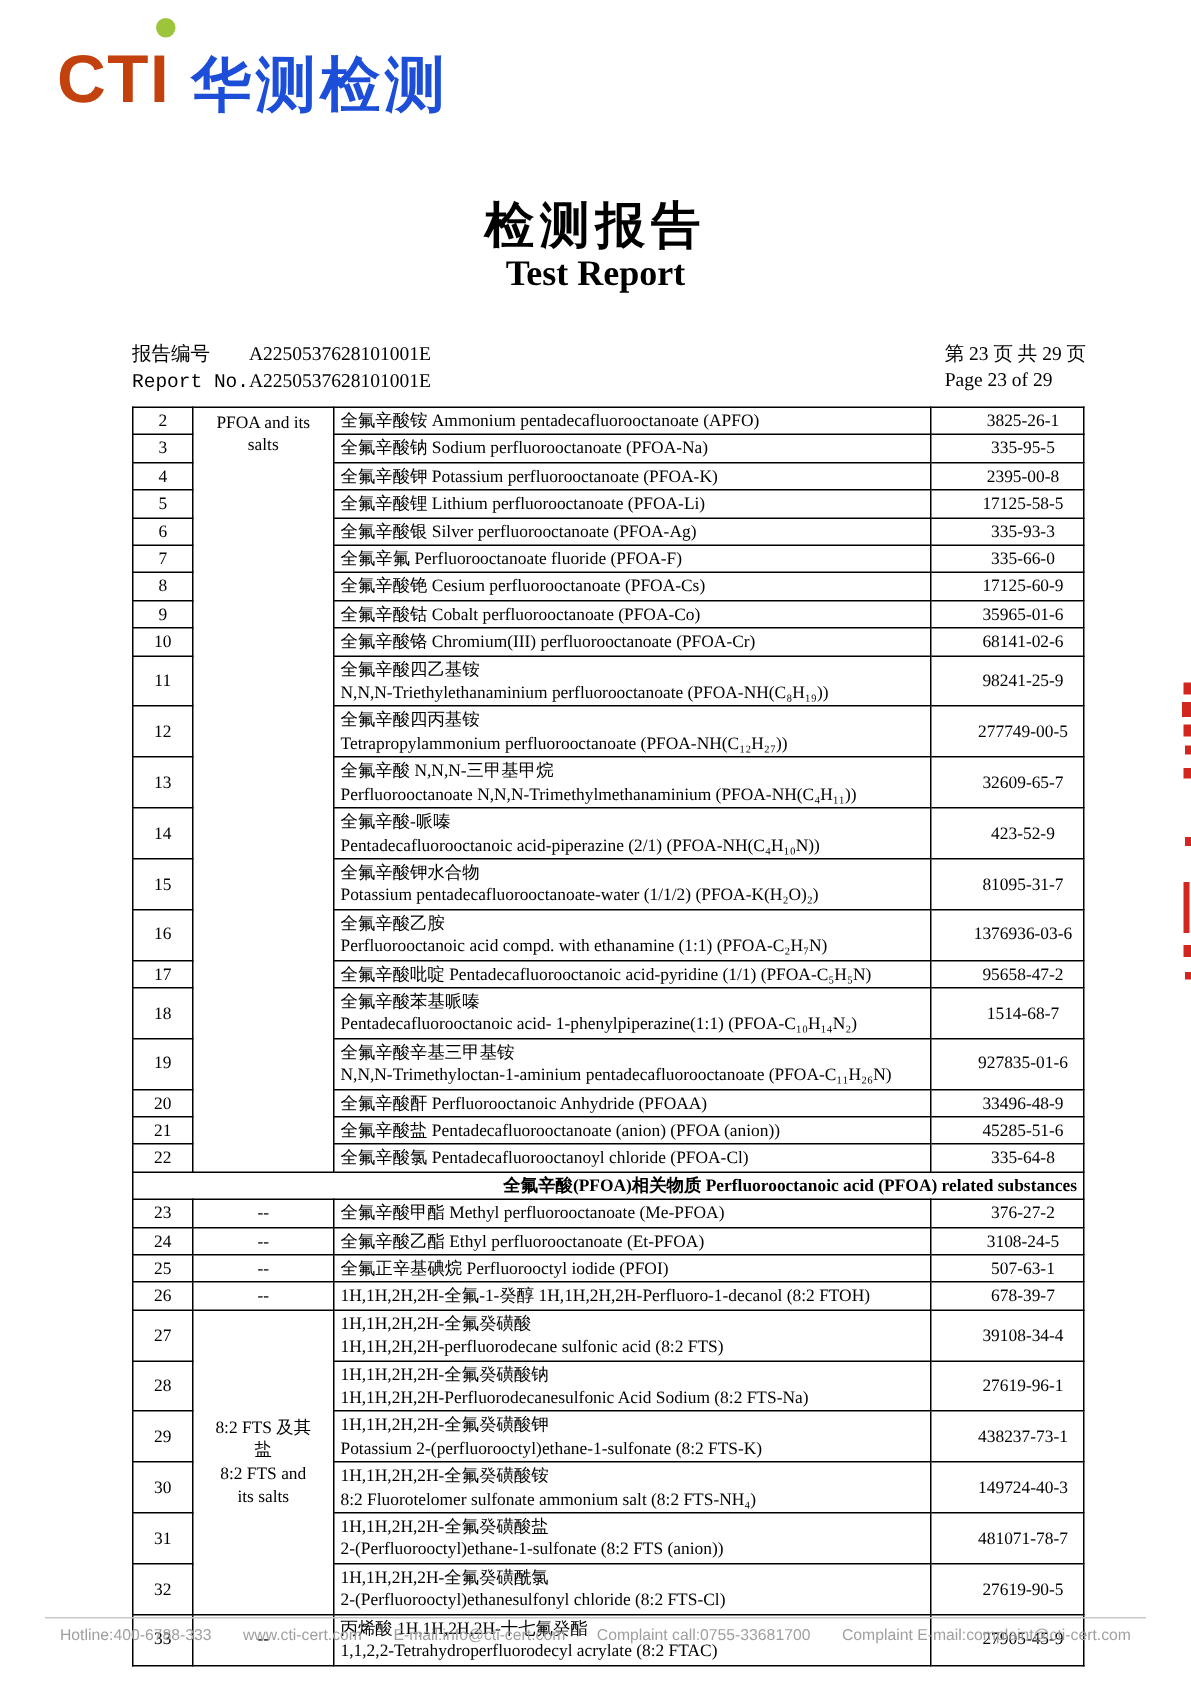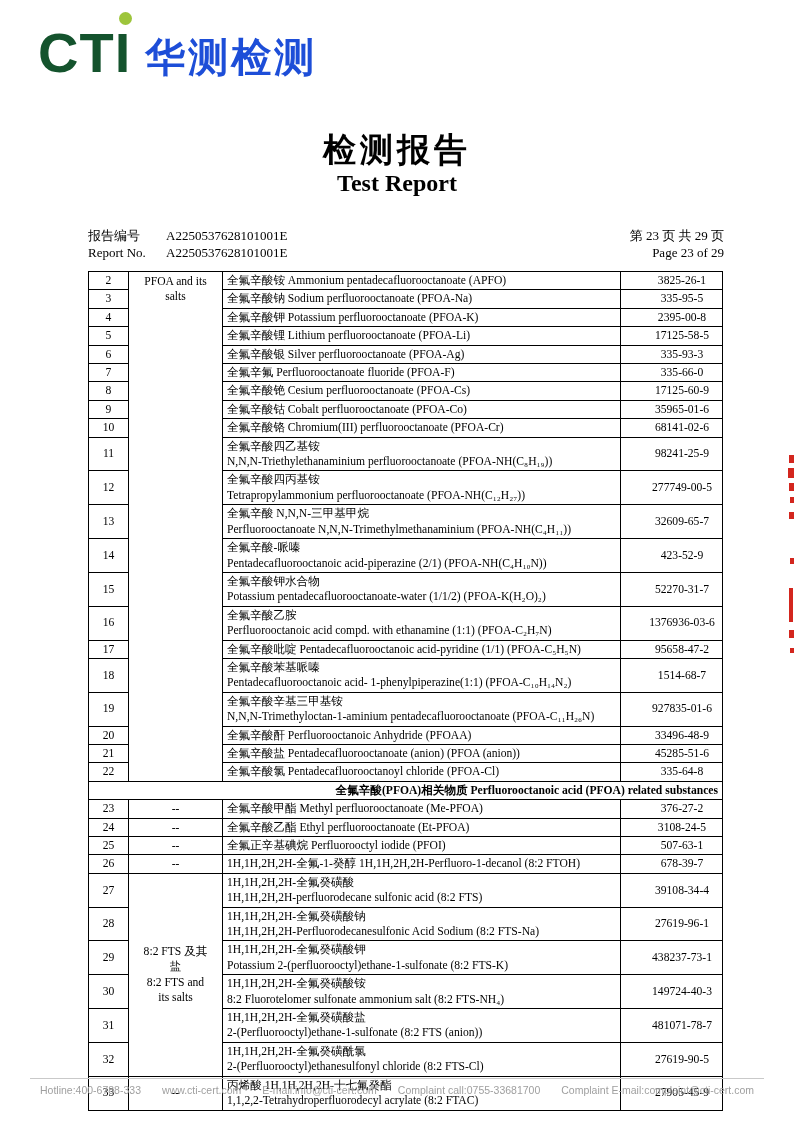--- a/index.html
+++ b/index.html
@@ -5,36 +5,36 @@
   * { margin:0; padding:0; box-sizing:border-box; }
   html,body { background:#ffffff; }
   .page {
     position:relative; width:794px; height:1123px; margin:0 auto;
     background:#ffffff; overflow:hidden;
     font-family:"Liberation Serif","DejaVu Serif",serif; color:#000;
   }
   
   .logo { position:absolute; left:38px; top:24px; display:flex; align-items:flex-end; gap:14px; }
   .cti { font-family:"Liberation Sans","DejaVu Sans",sans-serif; font-weight:bold;
-         font-size:56px; line-height:58px; color:#14532d; letter-spacing:1px; }
+         font-size:45px; line-height:58px; color:#c2410c; letter-spacing:1px; }
   .i-wrap { position:relative; display:inline-block; }
   .dot { position:absolute; top:-12px; left:4px; width:13px; height:13px;
          border-radius:50%; background:#9dc53b; }
   .logo-cn { font-family:"Liberation Sans","DejaVu Sans",sans-serif; font-weight:bold;
              font-size:40px; line-height:50px; color:#1d4ed8; letter-spacing:3px; }
   
   .title-cn { position:absolute; top:128px; left:0; width:100%; text-align:center;
               font-size:33px; font-weight:bold; letter-spacing:4px; }
   .title-en { position:absolute; top:170px; left:0; width:100%; text-align:center;
               font-size:24px; font-weight:bold; }
   
   .meta { position:absolute; top:227px; left:88px; right:70px; display:flex;
           justify-content:space-between; font-size:13px; line-height:17px; }
-  .meta-label { display:inline-block; width:78px; }
-  .meta-right { text-align:right; }
+  .meta-label { display:inline-block; width:78px;font-family:Liberation Mono, monospace; }
+  .meta-right { }
   
   .tbl-wrap { position:absolute; top:271px; left:88px; }
   table { border-collapse:collapse; table-layout:fixed; width:634px;
           font-size:11.6px; }
   td { border:1px solid #000; padding:1px 4px; line-height:15.4px; vertical-align:middle; }
   .c-no   { text-align:center; }
   .c-cat  { text-align:center; }
   .c-name { text-align:left; }
   .c-cas  { text-align:center;padding-left:25px; }
   .v-top  { vertical-align:top; padding-top:2px; }
@@ -180,21 +180,21 @@
               <div>Pentadecafluorooctanoic acid-piperazine (2/1) (PFOA-NH(C₄H₁₀N))</div>
             </td>
             <td class="c-cas">423-52-9</td>
           </tr>
           <tr>
             <td class="c-no">15</td>
             <td class="c-name">
               <div>全氟辛酸钾水合物</div>
               <div>Potassium pentadecafluorooctanoate-water (1/1/2) (PFOA-K(H₂O)₂)</div>
             </td>
-            <td class="c-cas">52270-31-7</td>
+            <td class="c-cas">81095-31-7</td>
           </tr>
           <tr>
             <td class="c-no">16</td>
             <td class="c-name">
               <div>全氟辛酸乙胺</div>
               <div>Perfluorooctanoic acid compd. with ethanamine (1:1) (PFOA-C₂H₇N)</div>
             </td>
             <td class="c-cas">1376936-03-6</td>
           </tr>
           <tr>

